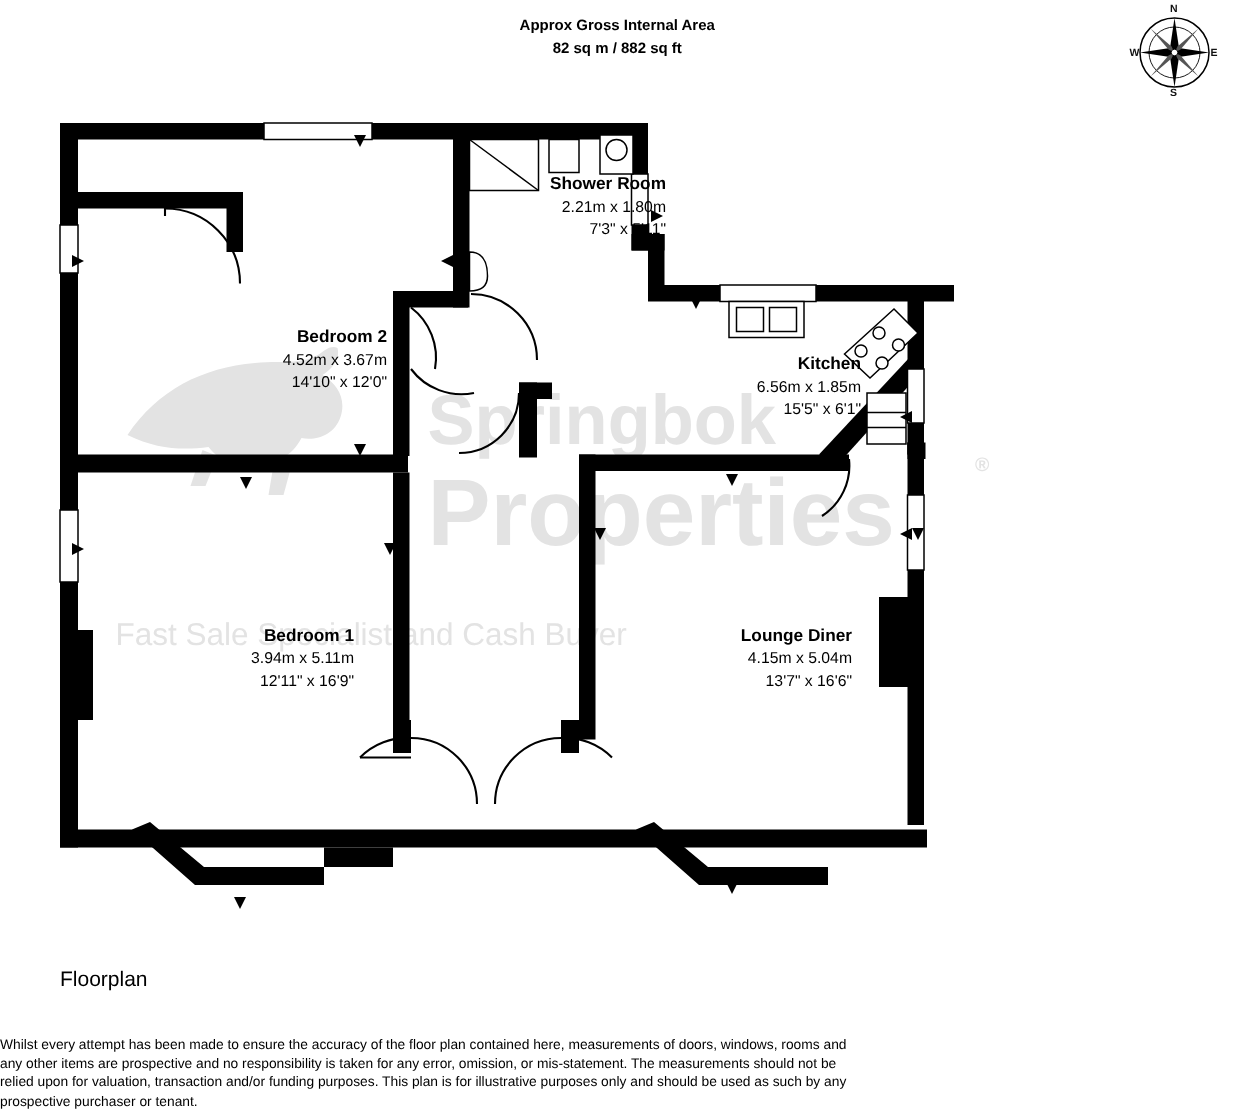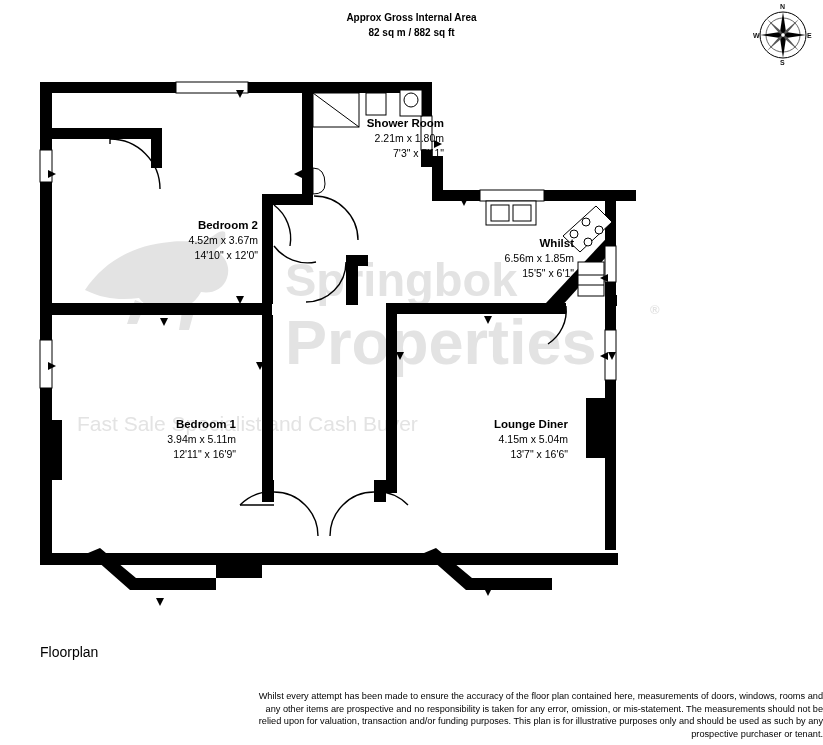--- a/index.html
+++ b/index.html
@@ -127,21 +127,21 @@
     position: absolute;
     left: 40px;
     top: 644px;
     font-size: 14px;
   }
   #disclaimer {
     position: absolute;
     left: 0;
     top: 690px;
     width: 823px;
-    text-align: right;
+    text-align: left;
     font-size: 9.2px;
     line-height: 12.5px;
     color: #000;
   }
   #disclaimer p { margin: 0; }
 </style>
 </head>
 <body>
 
 <div id="header-area">
@@ -335,21 +335,21 @@
     <span class="dm">14'10" x 12'0"</span>
   </div>
 
   <div class="label" style="left:294px; top:116px; width:150px;">
     <span class="nm">Shower Room</span>
     <span class="dm">2.21m x 1.80m</span>
     <span class="dm">7'3" x 5'11"</span>
   </div>
 
   <div class="label" style="left:424px; top:236px; width:150px;">
-    <span class="nm">Whilst</span>
+    <span class="nm">Kitchen</span>
     <span class="dm">6.56m x 1.85m</span>
     <span class="dm">15'5" x 6'1"</span>
   </div>
 
   <div class="label" style="left:86px; top:417px; width:150px;">
     <span class="nm">Bedroom 1</span>
     <span class="dm">3.94m x 5.11m</span>
     <span class="dm">12'11" x 16'9"</span>
   </div>
 

